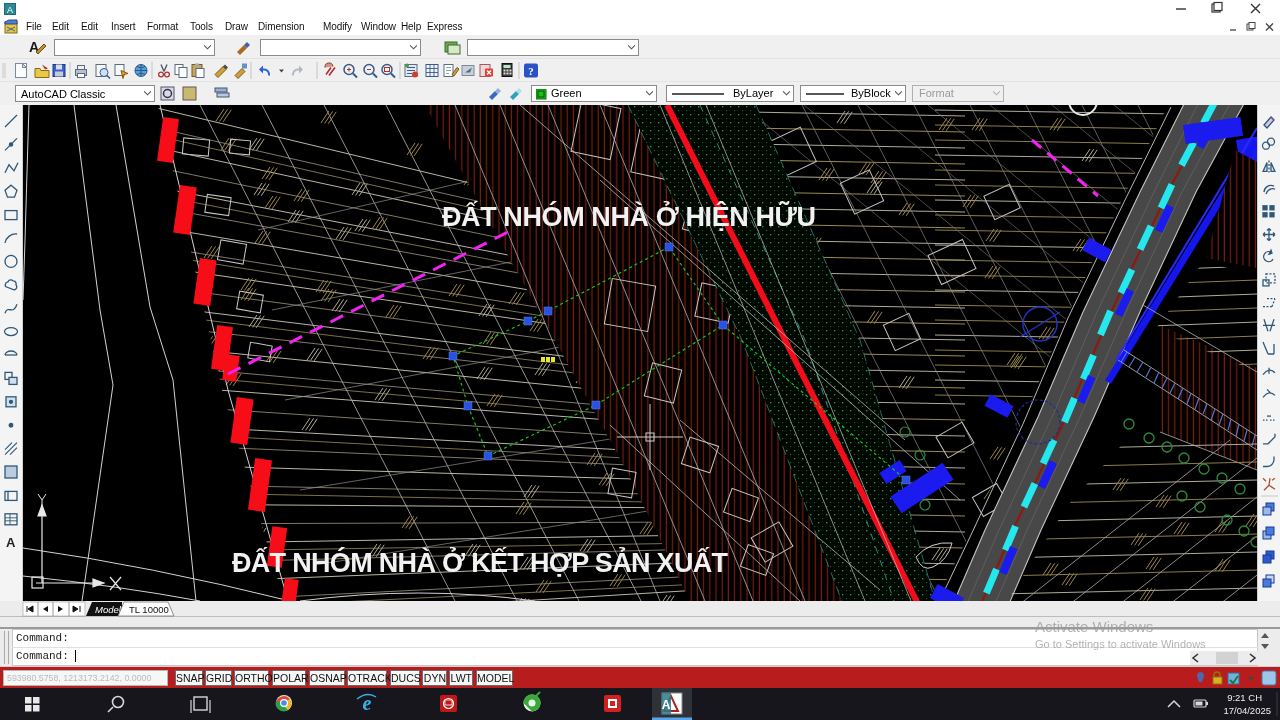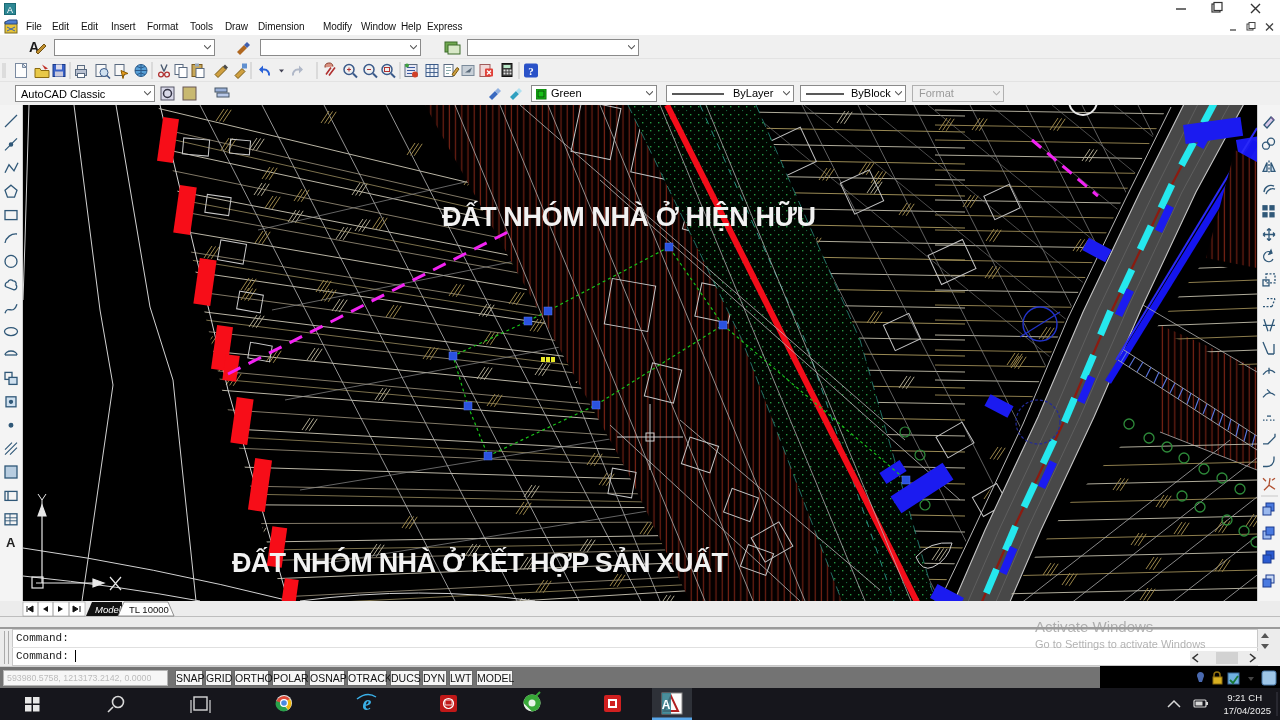--- a/index.html
+++ b/index.html
@@ -9,23 +9,23 @@
 #rowB{left:0;top:59px;width:1280px;height:23px;background:#f0f0f0;border-bottom:1px solid #e3e3e3}
 #rowC{left:0;top:82px;width:1280px;height:23px;background:#f0f0f0}
 .combo{position:absolute;background:#fff;border:1px solid #8a8a8a;height:17px;font-size:11px;color:#000}
 .combo .arr{position:absolute;right:3px;top:5px;width:7px;height:5px}
 .menuitem{position:absolute;top:3px}
 #lefttb{left:0;top:105px;width:23px;height:496px;background:#f4f4f4;border-right:1px solid #cfcfcf}
 #righttb{left:1257px;top:105px;width:23px;height:496px;background:#f4f4f4;border-left:1px solid #cfcfcf}
 #tabrow{left:0;top:601px;width:1280px;height:16px;background:#ececec;border-bottom:1px solid #bdbdbd}
 #gap{left:0;top:617px;width:1280px;height:10px;background:#ececec}
 #cmdwin{left:0;top:627px;width:1280px;height:39px;background:#ececec;border-top:2px solid #9a9a9a}
-#statusbar{left:0;top:666px;width:1100px;height:22px;background:#737373;border-top:1px solid #d0d0d0;font-size:11px}
+#statusbar{left:0;top:666px;width:1280px;height:22px;background:#b91c1c;border-top:1px solid #d0d0d0;font-size:11px}
 #taskbar{left:0;top:688px;width:1280px;height:32px;background:#16161c}
-.sbtn{position:absolute;top:3px;height:16px;border:1px solid #6a6a6a;background:#f6f6f6;color:#111;font-size:10.5px;text-align:left;line-height:15px}
+.sbtn{position:absolute;top:3px;height:16px;border:1px solid #6a6a6a;background:#f6f6f6;color:#111;font-size:10.5px;text-align:right;line-height:15px}
 .wm{color:#9a9a9a;opacity:.75}
 </style></head>
 <body>
 
 <div class="abs" id="titlebar">
  <svg class="abs" style="left:4px;top:3px" width="12" height="12">
       <rect width="12" height="12" fill="#1b6b75"></rect>
       <rect x="1" y="1" width="10" height="10" fill="#2e8794"></rect>
       <text x="6" y="9.5" font-size="9" fill="#fff" text-anchor="middle" font-family="Liberation Sans">A</text>
     </svg>

